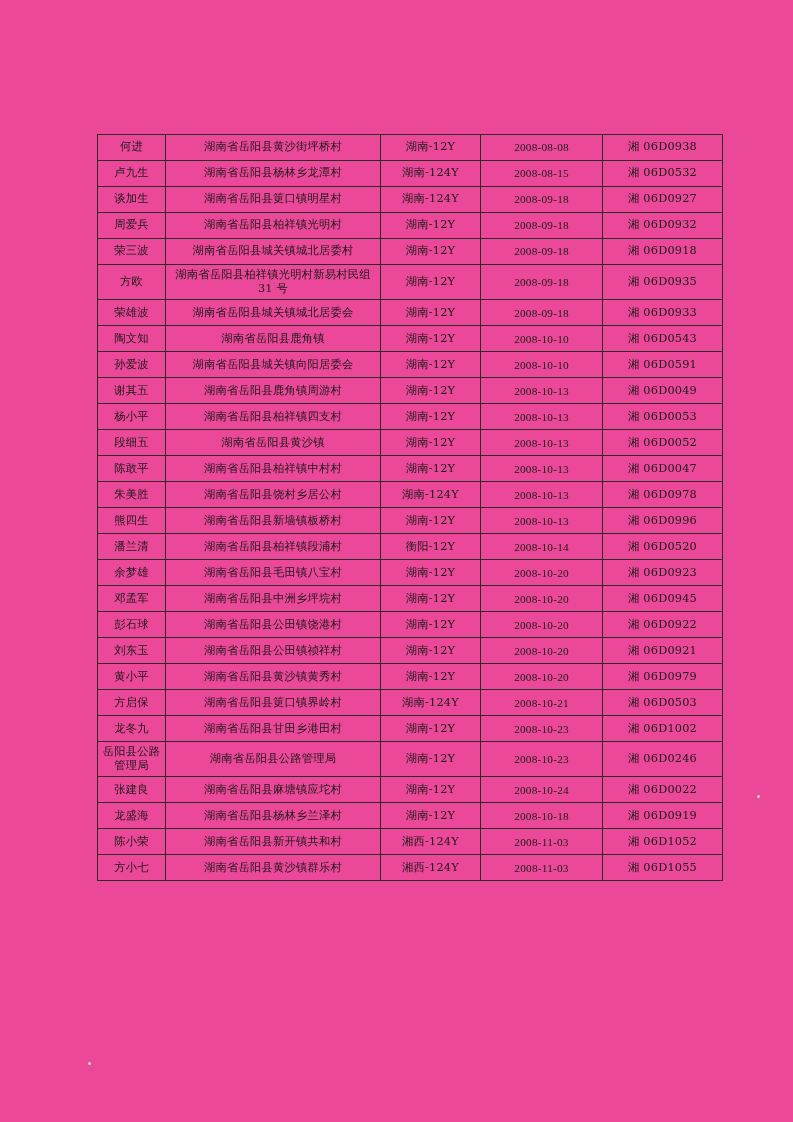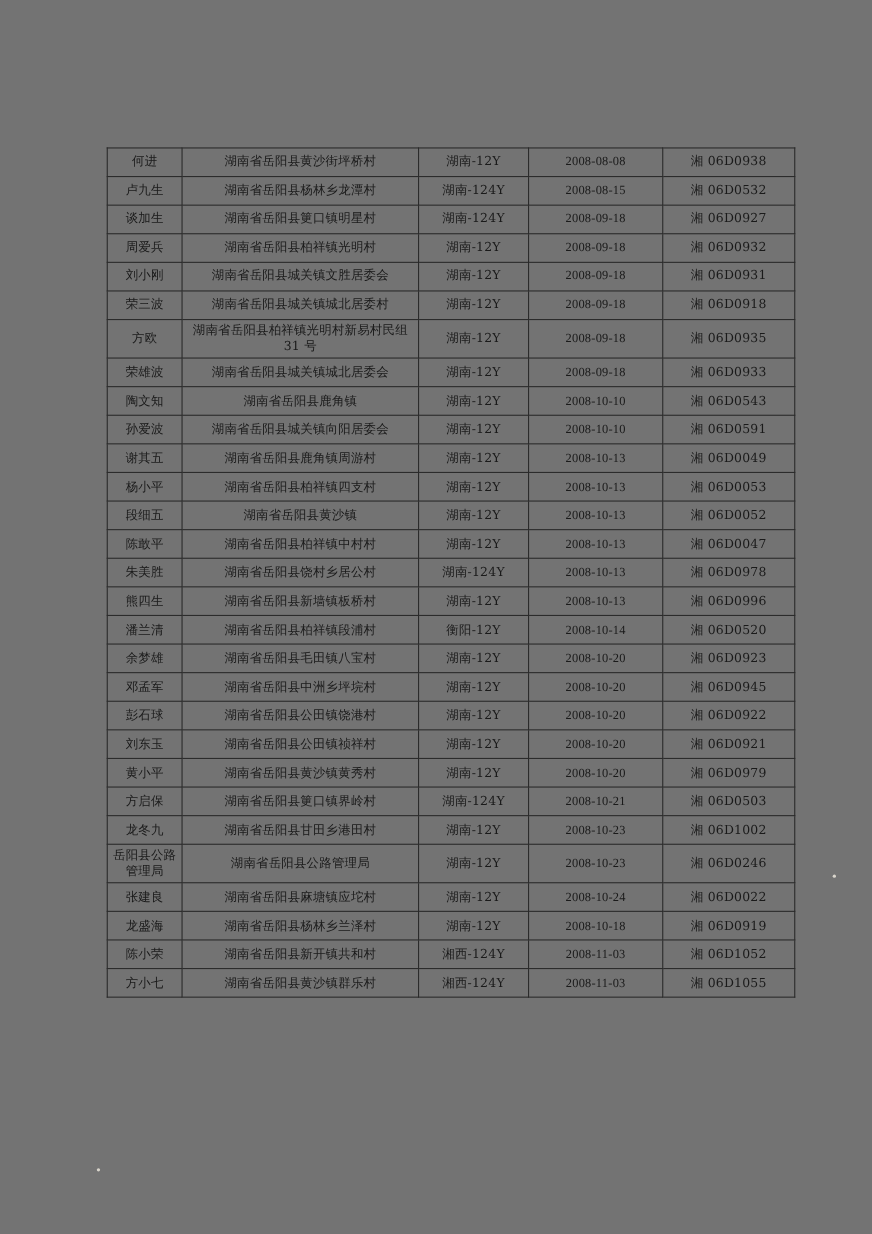--- a/index.html
+++ b/index.html
@@ -14,21 +14,21 @@
     color: #1a1a1a;
     position: relative;
     overflow: hidden;
   }
   .page {
     position: absolute;
     left: 0;
     top: 0;
     width: 793px;
     height: 1122px;
-    background: #737373;
+    background: #ec4899;
   }
   .doc-table-wrap {
     position: absolute;
     left: 97px;
     top: 134px;
     width: 625px;
   }
   table.doc-table {
     border-collapse: collapse;
     width: 625px;
@@ -101,27 +101,20 @@
             <td class="cell-plate">湘 06D0927</td>
           </tr>
           <tr>
             <td class="cell-name">周爱兵</td>
             <td class="cell-address">湖南省岳阳县柏祥镇光明村</td>
             <td class="cell-type">湖南-12Y</td>
             <td class="cell-date">2008-09-18</td>
             <td class="cell-plate">湘 06D0932</td>
           </tr>
           <tr>
-            <td class="cell-name">刘小刚</td>
-            <td class="cell-address">湖南省岳阳县城关镇文胜居委会</td>
-            <td class="cell-type">湖南-12Y</td>
-            <td class="cell-date">2008-09-18</td>
-            <td class="cell-plate">湘 06D0931</td>
-          </tr>
-          <tr>
             <td class="cell-name">荣三波</td>
             <td class="cell-address">湖南省岳阳县城关镇城北居委村</td>
             <td class="cell-type">湖南-12Y</td>
             <td class="cell-date">2008-09-18</td>
             <td class="cell-plate">湘 06D0918</td>
           </tr>
           <tr>
             <td class="cell-name">方欧</td>
             <td class="cell-address two-line">湖南省岳阳县柏祥镇光明村新易村民组 31 号</td>
             <td class="cell-type">湖南-12Y</td>

